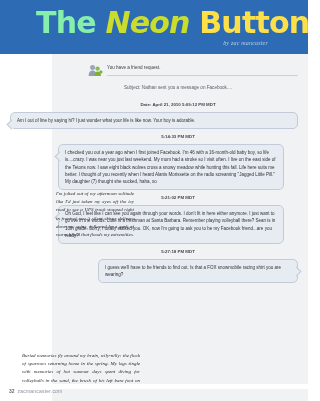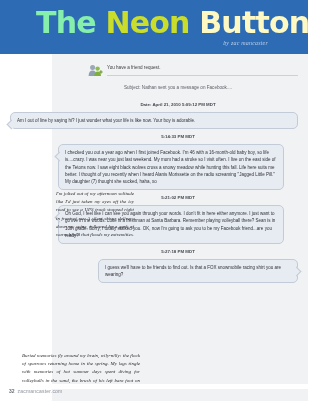--- a/index.html
+++ b/index.html
@@ -39,22 +39,22 @@
   }
   #logo {
     font-family: "DejaVu Sans", sans-serif;
     font-weight: bold;
     font-size: 30px;
     line-height: 32px;
     letter-spacing: -0.8px;
     white-space: nowrap;
   }
   .logo-the { color: #86efac; }
-  .logo-neon { color: #c9dd2a; }
-  .logo-button { color: #fef9c3; }
+  .logo-neon { color: #c9dd2a; font-style: italic; }
+  .logo-button { color: #fde047; }
   #logo-sub {
     margin-top: 1px;
     text-align: right;
     padding-right: 18px;
     font-family: "Liberation Serif", serif;
     font-style: italic;
     font-size: 6px;
     line-height: 7px;
     color: #b9cfe8;
     letter-spacing: 0.2px;

